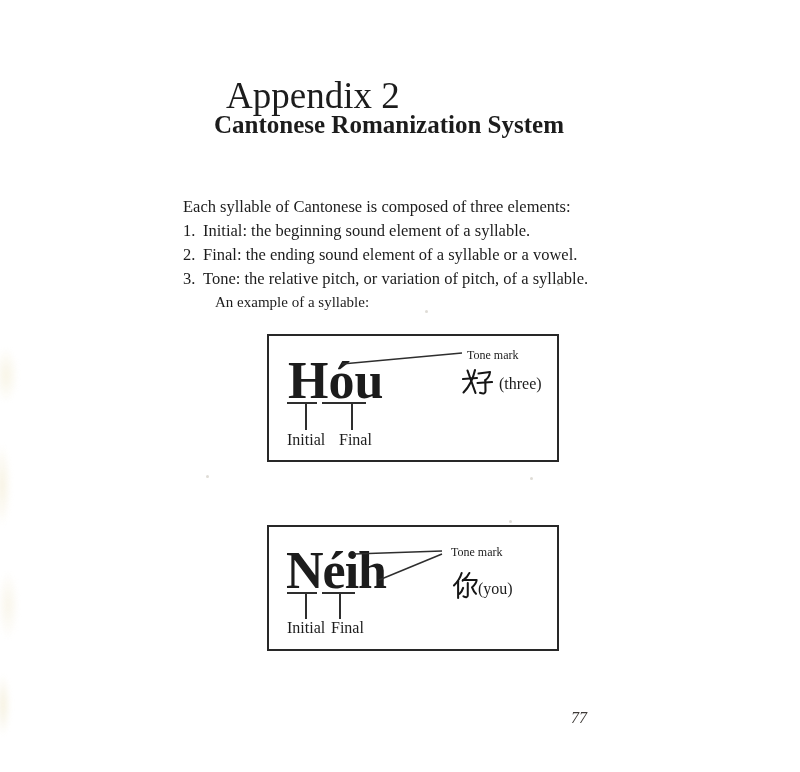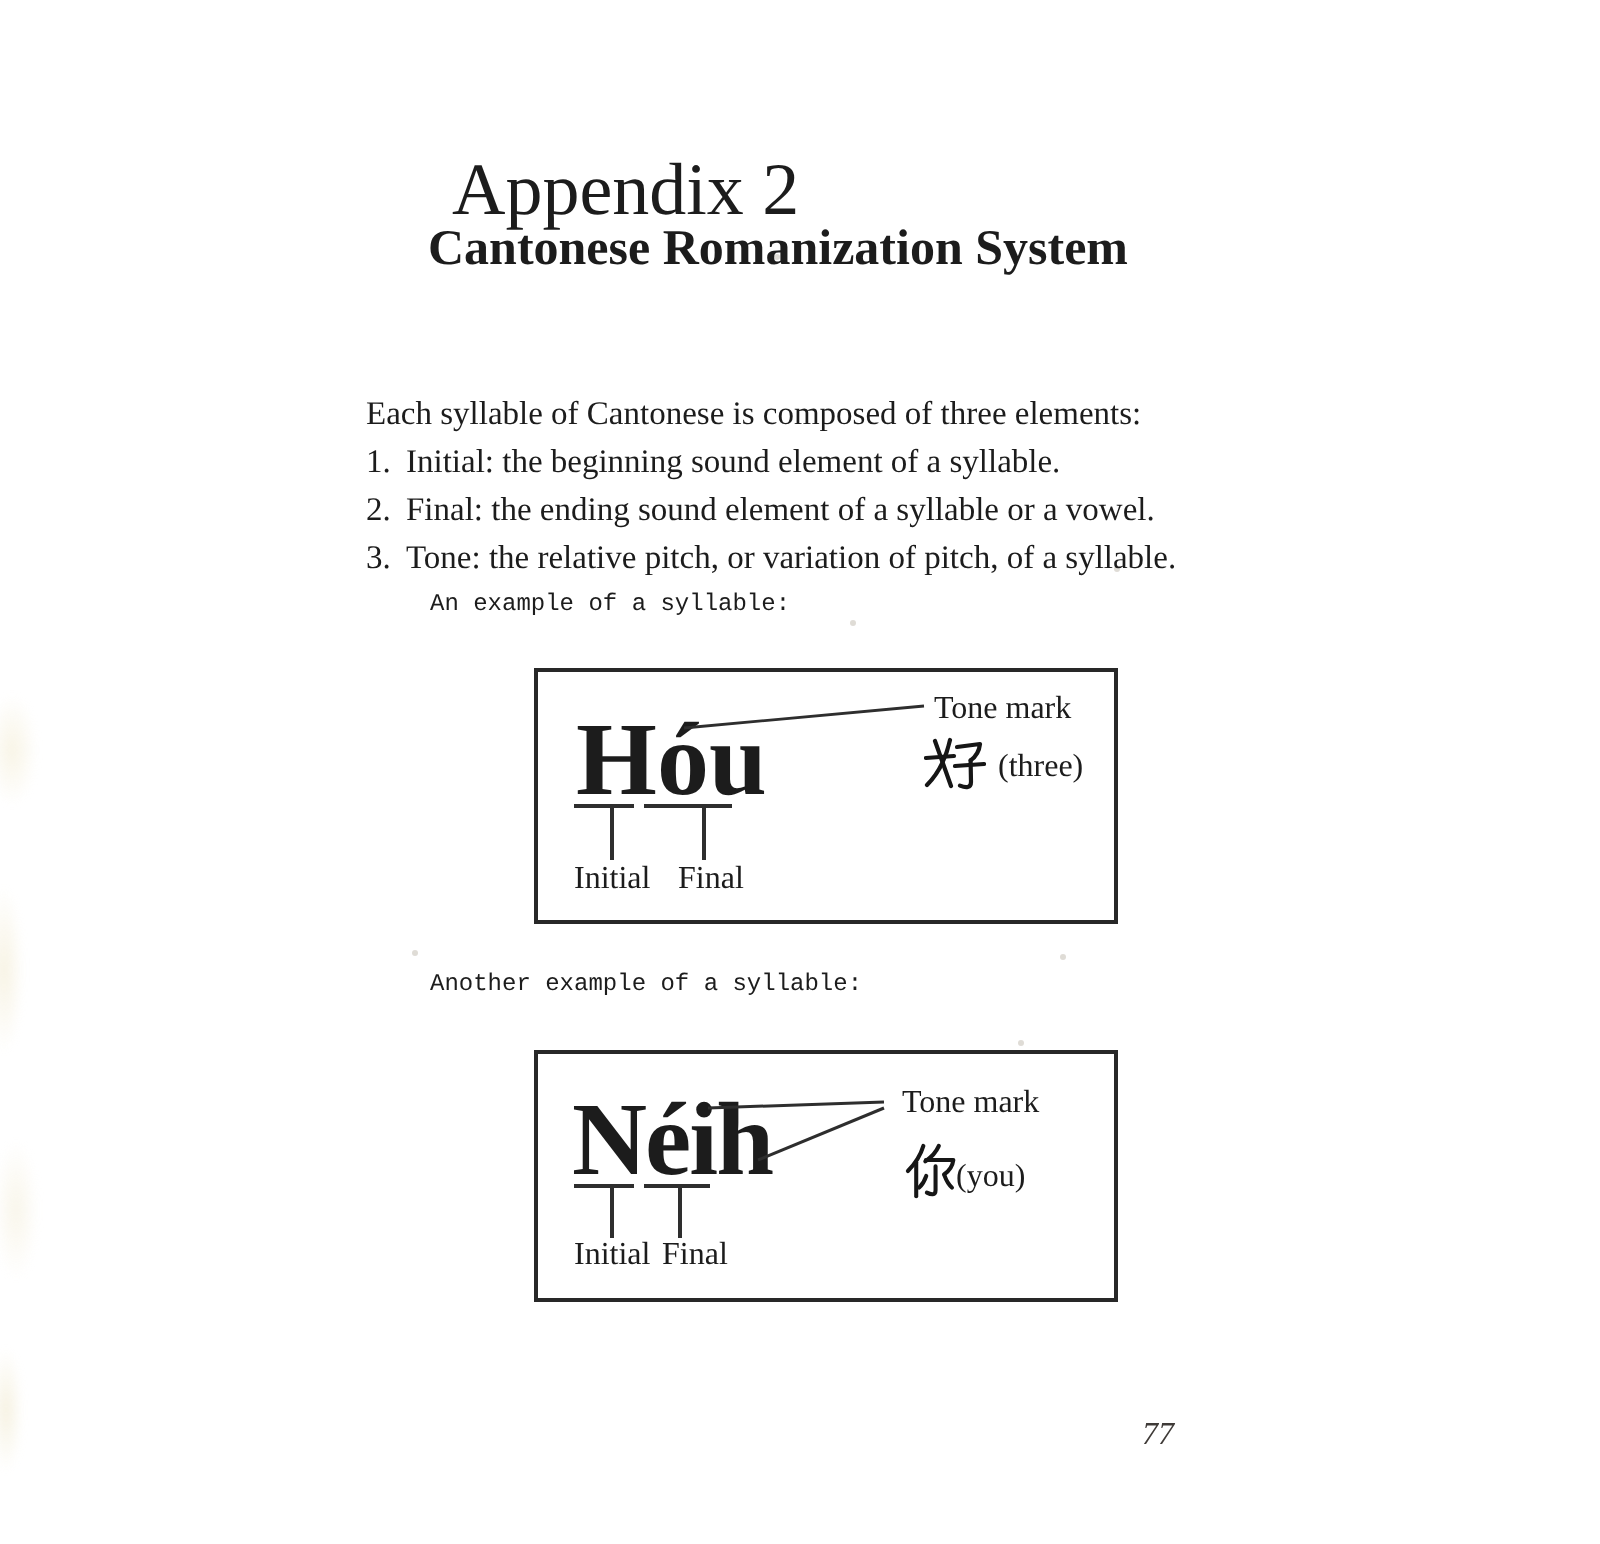--- a/index.html
+++ b/index.html
@@ -18,37 +18,37 @@
   }
   .speck{position:absolute;width:3px;height:3px;border-radius:50%;background:#b9b2a4;opacity:.45;}
 
   .h1{position:absolute;left:226px;top:79px;font-size:37px;line-height:34px;font-weight:400;}
   .h2{position:absolute;left:214px;top:110px;font-size:25px;line-height:30px;font-weight:700;}
 
   .bodytext{position:absolute;left:183px;top:195px;font-size:16.5px;line-height:24px;width:480px;}
   .row{height:24px;white-space:nowrap;}
   .num{display:inline-block;width:20px;}
 
-  .caption{position:absolute;left:215px;font-size:12px;line-height:20px;white-space:nowrap;font-family:Liberation Mono, monospace;}
+  .caption{position:absolute;left:215px;font-size:15px;line-height:20px;white-space:nowrap;}
   .cap1{top:292px;}
   .cap2{top:482px;}
 
   .exbox{position:absolute;left:267px;width:288px;border:2px solid #282828;background:#fff;}
   .box1{top:334px;height:124px;}
   .box2{top:525px;height:122px;}
 
   .syll{position:absolute;font-size:52px;line-height:44px;font-weight:700;white-space:nowrap;}
   .syll1{left:19px;top:23px;}
   .syll2{left:17px;top:22px;letter-spacing:-1px;}
 
   .ul{position:absolute;height:2px;background:#2e2e2e;}
   .tick{position:absolute;width:2px;background:#2e2e2e;}
   .lab{position:absolute;font-size:16px;line-height:18px;white-space:nowrap;}
 
-  .tonelabel{position:absolute;font-size:16px;line-height:18px;white-space:nowrap;text-align:center;}
+  .tonelabel{position:absolute;font-size:12px;line-height:18px;white-space:nowrap;text-align:center;}
   .gloss{position:absolute;font-size:16px;line-height:20px;white-space:nowrap;}
 
   .overlay{position:absolute;left:0;top:0;pointer-events:none;}
   .hanzi-text{position:absolute;font-size:28px;line-height:30px;color:transparent;}
   .glyph{position:absolute;}
   .glyph path{fill:none;stroke:#161616;stroke-width:2.1;stroke-linecap:round;stroke-linejoin:round;}
 
   .pageno{position:absolute;left:571px;top:709px;font-size:16px;color:#3f3b38;font-style:italic;}
 </style>
 </head>
@@ -97,21 +97,20 @@
       <path d="M5,3.5 L13,26"></path>
       <path d="M12.5,3 C10.5,12 6.5,20 1,25.5"></path>
       <path d="M0.5,12 L14.5,11"></path>
       <path d="M16,6.5 L27.5,5 C27,9.5 24.5,12 22.8,13.2"></path>
       <path d="M22.8,13.2 L23,24 C23,27 20.5,27 17.5,25.8"></path>
       <path d="M15,16 L29.5,15"></path>
     </svg>
     <span class="gloss" style="left:230px;top:38px;">(three)</span>
   </div>
 
-  <div class="caption cap2">Another example of a syllable:</div>
 
   <div class="exbox box2">
     <span class="syll syll2">Néih</span>
 
     <svg class="overlay" width="288" height="122" viewBox="0 0 288 122">
       <line x1="85" y1="27" x2="173" y2="24" stroke="#2e2e2e" stroke-width="1.5"></line>
       <line x1="110" y1="53" x2="173" y2="27" stroke="#2e2e2e" stroke-width="1.5"></line>
     </svg>
 
     <div class="ul" style="left:18px;top:65px;width:30px;"></div>

